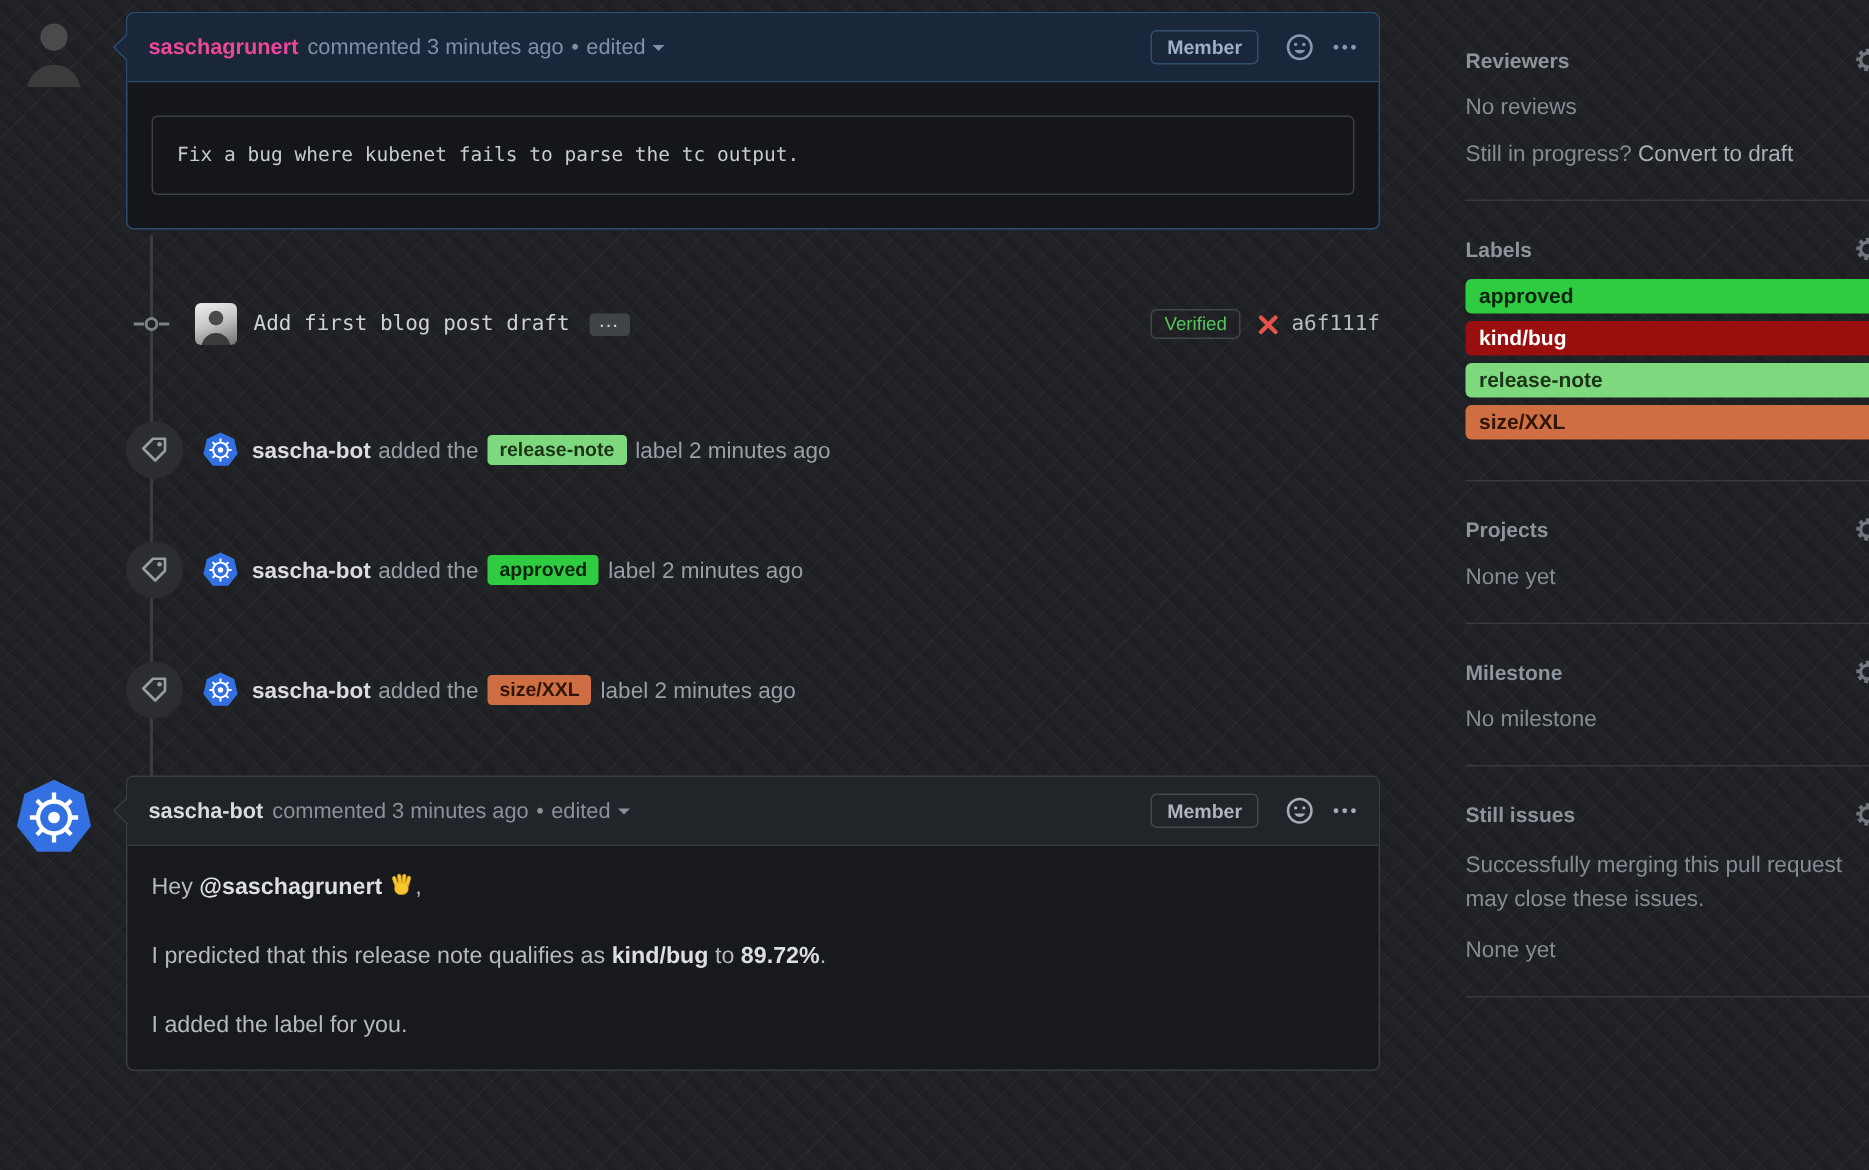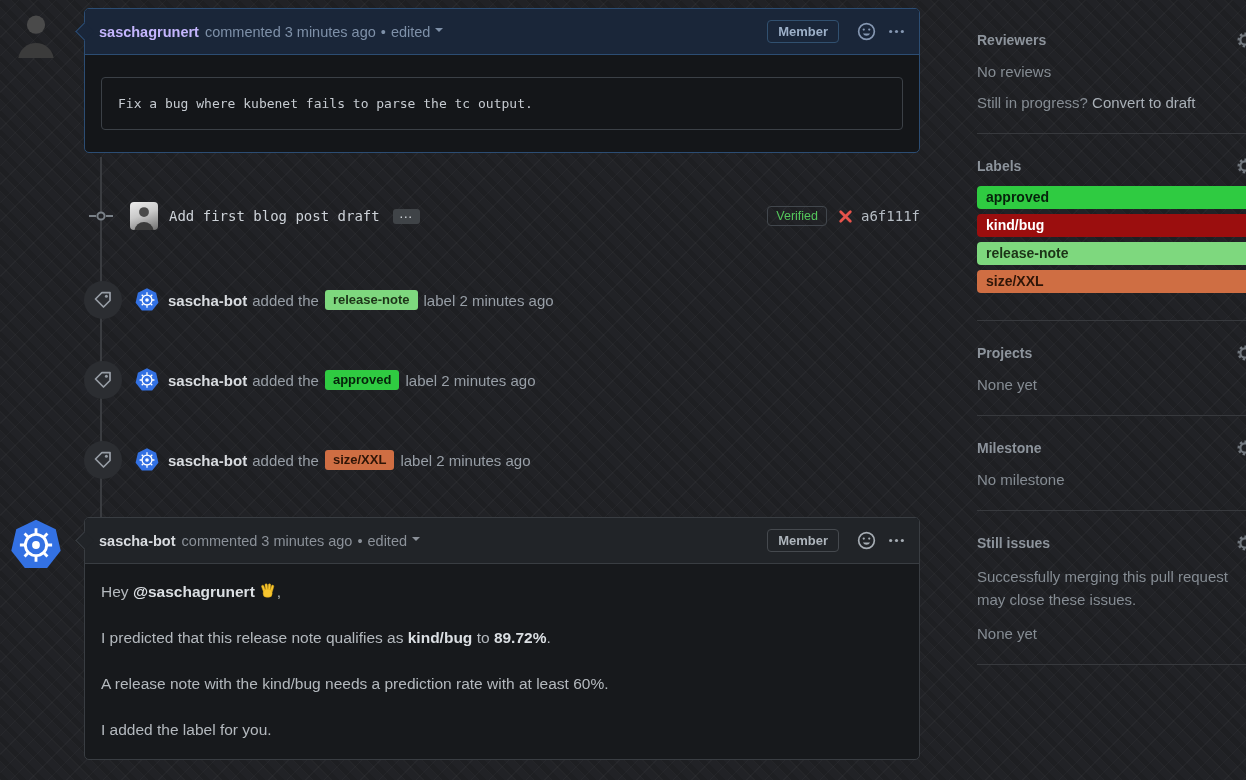--- a/index.html
+++ b/index.html
@@ -24,24 +24,24 @@
   .tline{position:absolute;left:16px;top:157px;bottom:0;width:2px;background:#3a3c40;z-index:0;}
 
   .comment{position:relative;border-radius:5px;z-index:1;}
   .c1{margin-top:8px;border:1px solid #2c4d73;background:#141619;}
   .c2{margin-top:37px;border:1px solid #393d42;background:#17191c;}
   .hd{display:flex;align-items:center;height:45px;padding:0 14px;font-size:14.5px;
       border-radius:4px 4px 0 0;}
   .c1 .hd{background:#1a2639;border-bottom:1px solid #2c4d73;color:#7e90a8;}
   .c2 .hd{background:#212428;border-bottom:1px solid #393d42;color:#8b9199;}
   .hd .author{font-weight:700;margin-right:6px;cursor:pointer;}
-  .c1 .author{color:#c4b5fd;}
+  .c1 .author{color:#ec4899;}
   .c2 .author{color:#d8dbdf;}
   .hd .sep{margin:0 5px;}
-  .edited{display:inline-flex;cursor:pointer;}
+  .edited{display:inline-flex;align-items:center;cursor:pointer;}
   .dcaret{display:inline-block;width:0;height:0;border:4px solid transparent;border-top-color:currentColor;margin-left:5px;margin-top:4px;}
   .spacer{flex:1;}
   .member{border-radius:4px;font-weight:700;font-size:13px;padding:3px 10px;margin-right:14px;}
   .c1 .member{color:#9db0c8;border:1px solid #31506f;}
   .c2 .member{color:#aeb5bc;border:1px solid #45494e;}
   .hicon{cursor:pointer;margin-left:4px;}
   .c1 .hicon{color:#8597b2;}
   .c2 .hicon{color:#a6adb4;}
   .kebab{margin-left:12px;}
 
@@ -270,21 +270,20 @@
         <p><span>Hey </span><span class="mention">@saschagrunert</span><svg class="wave" width="18" height="18" viewBox="0 0 20 20" aria-label="👋">
               <g fill="#f7c52f" stroke="#d9a514" stroke-width="0.5">
                 <rect x="3.6" y="3.4" width="2.6" height="8" rx="1.3" transform="rotate(-20 5 7)"></rect>
                 <rect x="7" y="2" width="2.6" height="9.5" rx="1.3" transform="rotate(-8 8 6)"></rect>
                 <rect x="10.2" y="2" width="2.6" height="9.5" rx="1.3" transform="rotate(4 11 6)"></rect>
                 <rect x="13.2" y="3.2" width="2.6" height="8" rx="1.3" transform="rotate(16 14 7)"></rect>
                 <rect x="4.6" y="8" width="10" height="9" rx="4"></rect>
               </g>
             </svg><span>,</span></p>
         <p><span>I predicted that this release note qualifies as </span><b>kind/bug</b><span> to </span><b>89.72%</b><span>.</span></p>
-        <p>A release note with the kind/bug needs a prediction rate with at least 60%.</p>
         <p>I added the label for you.</p>
       </div>
     </div>
   </div>
 
   <aside class="sidebar">
 
     <div class="sec">
       <h3>
           <span>Reviewers</span>

